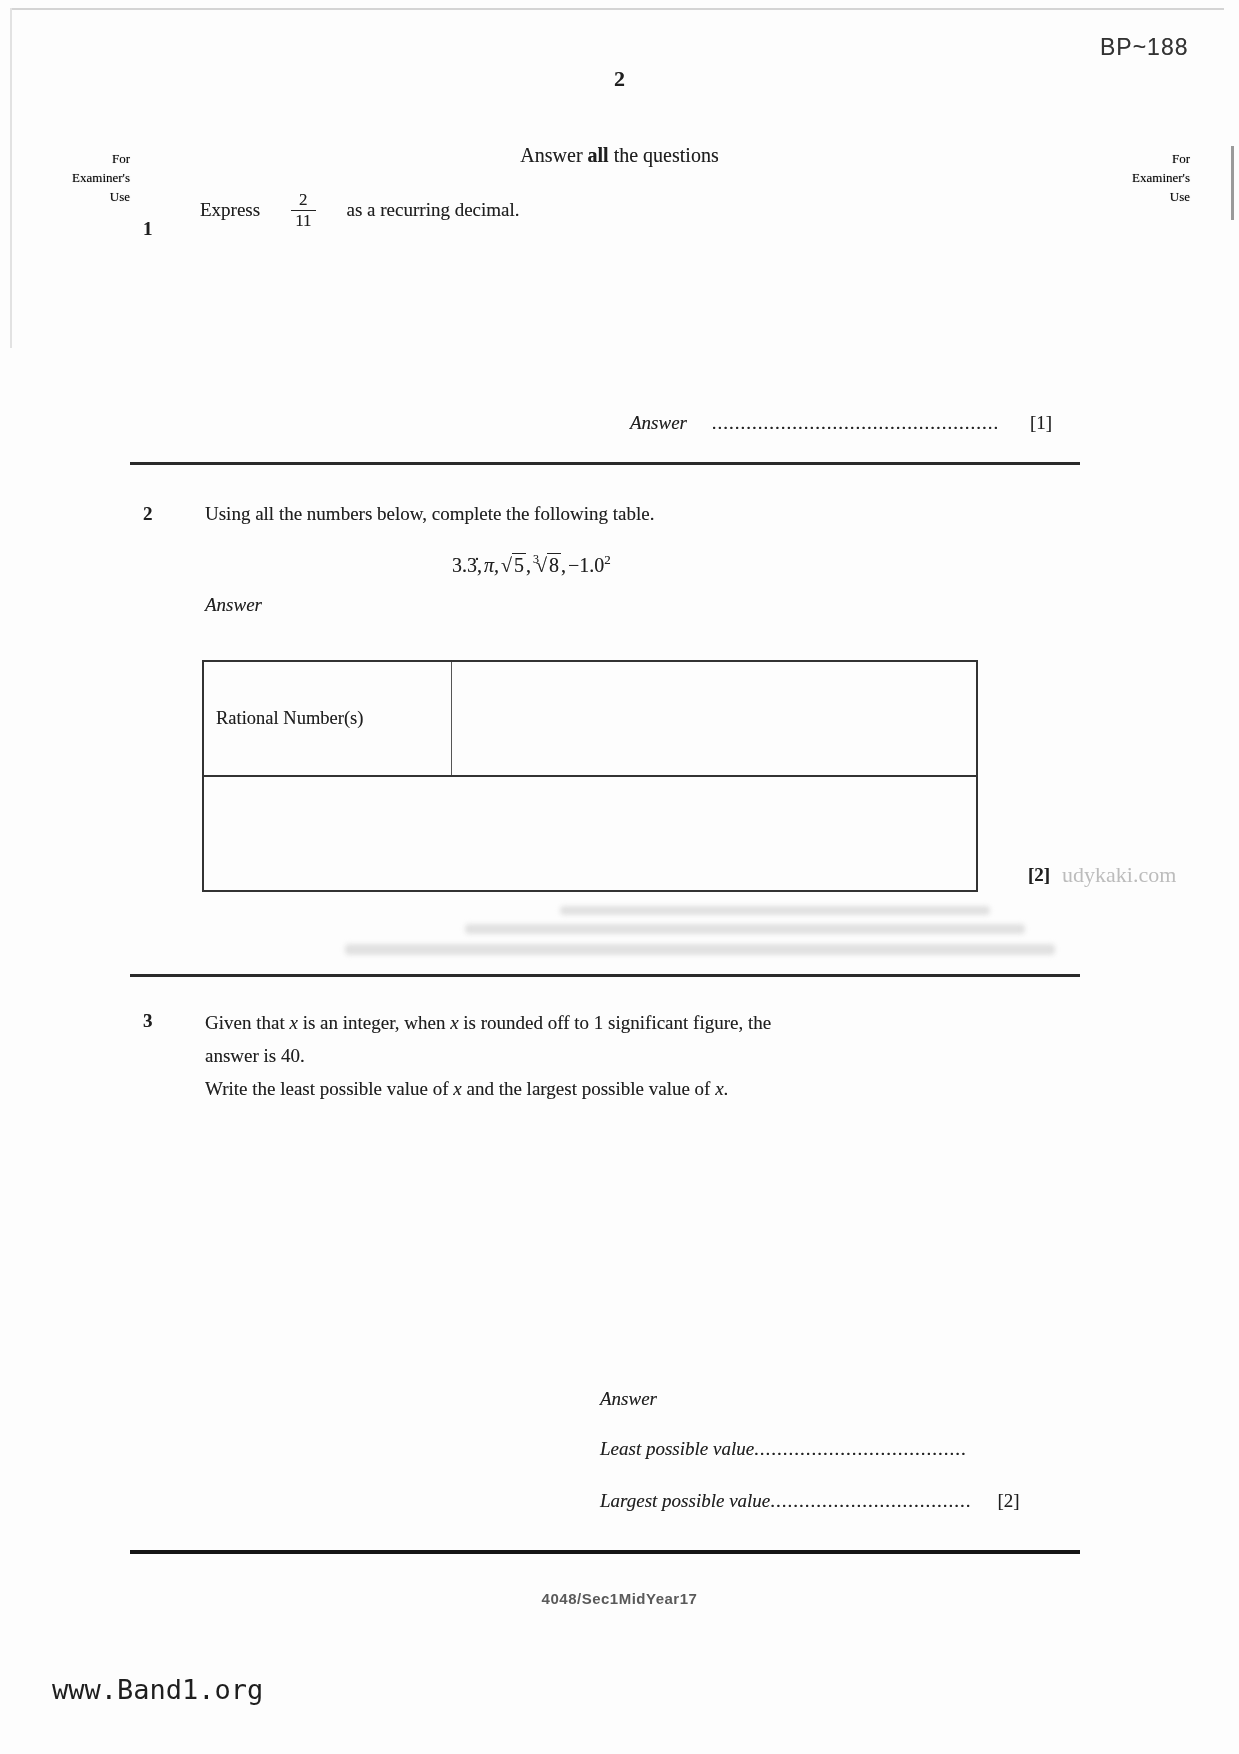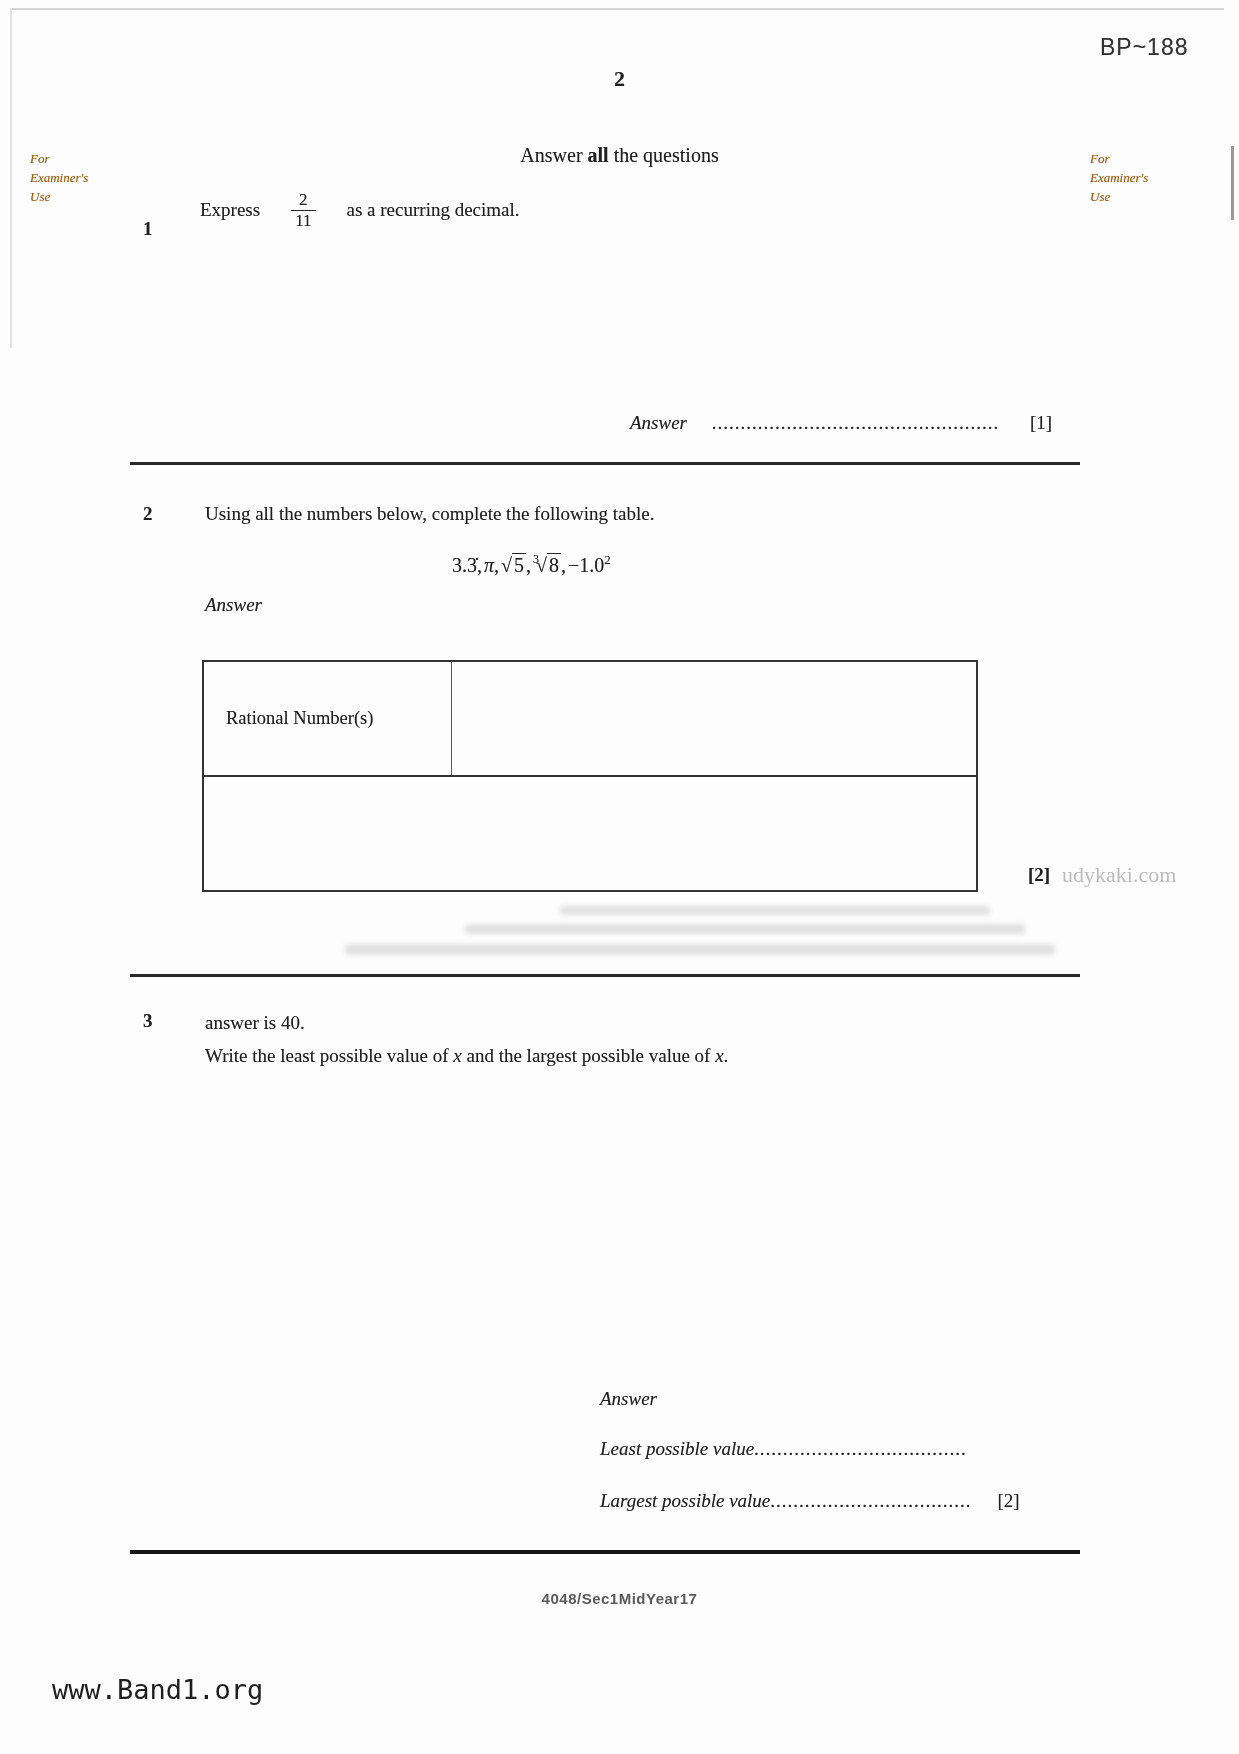--- a/index.html
+++ b/index.html
@@ -14,22 +14,22 @@
   .bold{font-weight:bold;}
 
   
   .artifact{background:#d4d4d4;}
 
   
   .ref-code{left:1100px;top:34px;font-family:"Liberation Sans","DejaVu Sans",sans-serif;
     font-size:23px;color:#333;letter-spacing:1px;}
   .page-num{left:0;right:0;top:66px;text-align:center;font-size:22px;font-weight:bold;}
   .heading{left:0;right:0;top:144px;text-align:center;font-size:20px;}
-  .examiner{width:100px;text-align:left;font-style:italic;font-size:13px;
-    line-height:1.45;color:#a16207;text-shadow:0 0 1px rgba(80,80,80,.5);}
+  .examiner{width:100px;text-align:right;font-size:13px;
+    line-height:1.45;color:#000000;text-shadow:0 0 1px rgba(80,80,80,.5);}
   .ex-left{left:30px;top:150px;}
   .ex-right{left:1090px;top:150px;}
 
   
   .qnum{font-size:19px;font-weight:bold;}
 
   
   .q1-body{left:200px;top:190px;display:flex;align-items:center;font-size:19px;gap:22px;}
   .frac{display:inline-flex;flex-direction:column;align-items:center;
     margin:0 9px;font-size:17px;line-height:1.15;}
@@ -47,21 +47,21 @@
   .rad{border-top:1.6px solid #222;padding:0 2px;}
   .root-idx{font-size:12px;vertical-align:9px;margin-right:-3px;}
   sup{font-size:13px;}
 
   
   .qtable{left:202px;top:660px;width:776px;height:232px;border:2px solid #333;
     box-sizing:border-box;display:flex;flex-direction:column;}
   .trow{flex:1;display:flex;}
   .trow.first{border-bottom:2.5px solid #333;}
   .tlabel{width:248px;border-right:1.5px solid #555;display:flex;align-items:center;
-    padding-left:22px;box-sizing:border-box;font-size:18.5px;}
+    padding-left:12px;box-sizing:border-box;font-size:18.5px;}
   .tcell{flex:1;}
 
   .watermark{color:#bcbcbc;font-size:22px;text-shadow:none;}
 
   .ghost{background:#c4c4c4;border-radius:4px;filter:blur(2.4px);opacity:.5;}
 
   
   .q3-text{left:205px;top:1006px;width:790px;font-size:19px;line-height:33px;}
 
   .q3-ansblock{font-size:19px;}
@@ -136,20 +136,21 @@
 <div class="abs watermark" style="left:1062px;top:862px;">udykaki.com</div>
 
 <div class="abs ghost" style="left:560px;top:906px;width:430px;height:9px;"></div>
 <div class="abs ghost" style="left:465px;top:924px;width:560px;height:10px;"></div>
 <div class="abs ghost" style="left:345px;top:944px;width:710px;height:11px;"></div>
 
 <div class="abs rule" style="left:130px;top:974px;width:950px;"></div>
 
 <div class="abs qnum ink" style="left:143px;top:1010px;">3</div>
 <div class="abs q3-text ink">
+  <div><span>Given that </span><span class="italic">x</span><span> is an integer, when </span><span class="italic">x</span><span> is rounded off to 1 significant figure, the</span></div>
   <div>answer is 40.</div>
   <div><span>Write the least possible value of </span><span class="italic">x</span><span> and the largest possible value of </span><span class="italic">x</span><span>.</span></div>
 </div>
 
 <div class="abs q3-ansblock italic ink" style="left:600px;top:1388px;">Answer</div>
 <div class="abs q3-ansblock ink" style="left:600px;top:1438px;white-space:nowrap;">
   <span class="italic">Least possible value</span><span class="dots">.....................................</span>
 </div>
 <div class="abs q3-ansblock ink" style="left:600px;top:1490px;white-space:nowrap;">
   <span class="italic">Largest possible value</span><span class="dots">...................................</span><span class="marks">[2]</span>

